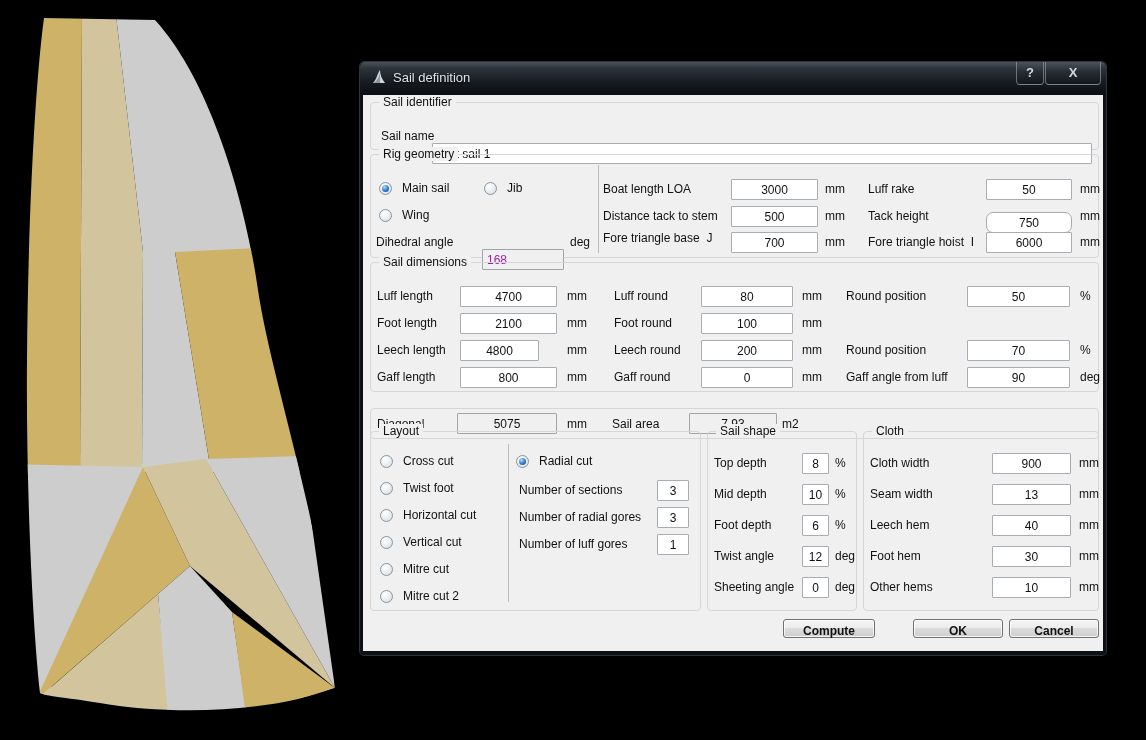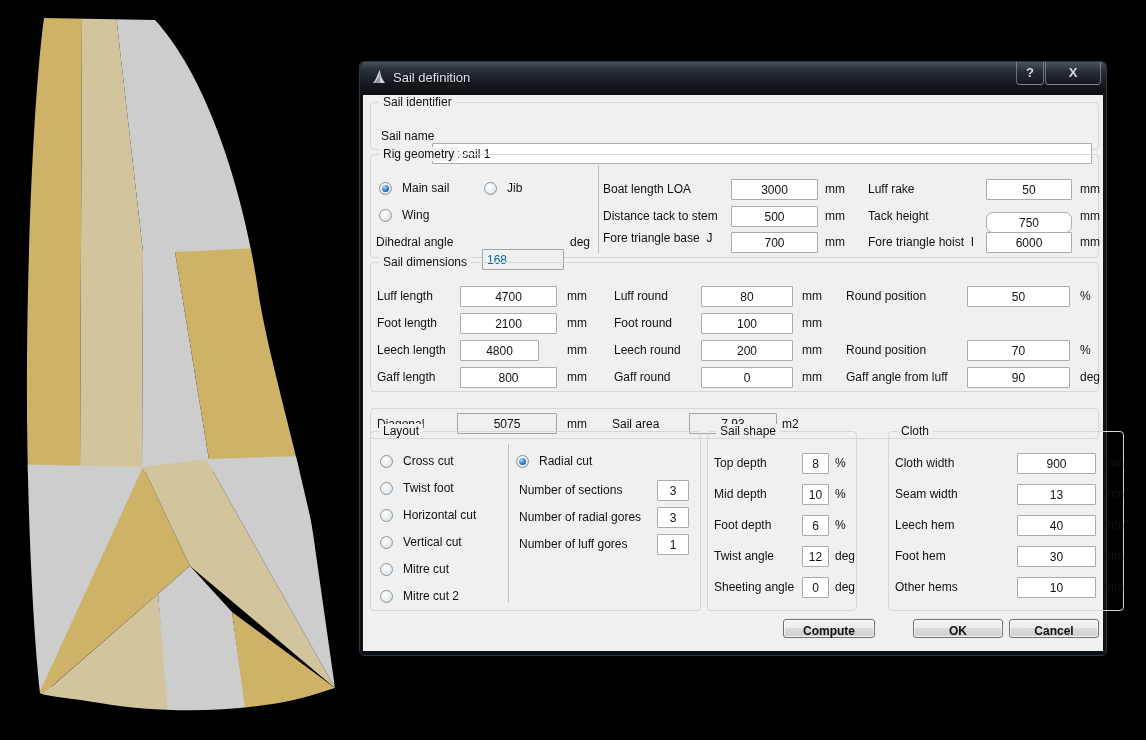--- a/index.html
+++ b/index.html
@@ -31,21 +31,21 @@
   
   .group{position:absolute;border:1px solid #d6d6d6;border-radius:4px;box-sizing:border-box;}
   .legend{position:absolute;top:-8px;left:8px;background:#f0f0f0;padding:0 4px;
           font-size:12px;color:#111;}
   .lbl{position:absolute;font-size:12px;color:#111;height:21px;line-height:21px;white-space:pre;}
   .inp{position:absolute;height:21px;box-sizing:border-box;border:1px solid #a7adb3;
        background:#fff;font-family:"Liberation Sans",sans-serif;font-size:12px;color:#111;
        text-align:center;padding:0 2px;border-radius:1px;}
   .inp.left{text-align:left;padding:8px 4px;margin-top:17px;}
   .inp.ro{background:#f0f0f0;border-color:#9fa5aa;}
-  .inp.dim{color:#0369a1;}
+  .inp.dim{color:#a21caf;}
   .vsep{position:absolute;width:1px;background:#bcbcbc;}
   .radio{position:absolute;width:13px;height:13px;border-radius:50%;box-sizing:border-box;
          border:1px solid #8b959d;
          background:radial-gradient(circle at 38% 32%,#ffffff,#e9edf0 55%,#ccd3d8);}
   .radio.sel::after{content:"";position:absolute;left:2px;top:2px;width:7px;height:7px;
          border-radius:50%;
          background:radial-gradient(circle at 35% 30%,#a8def8,#2a72c9 60%,#16498f);}
   .btn{position:absolute;height:19px;box-sizing:border-box;border:1px solid #717171;
        border-radius:3px;font-size:12px;font-weight:bold;color:#111;text-align:center;
        line-height:22px;cursor:default;
@@ -221,21 +221,21 @@
         <input class="inp" style="left: 94px; top: 83px; width: 27px;" value="6">
         <span class="lbl" style="left:127px;top:83px;">%</span>
         <span class="lbl" style="left:6px;top:114px;">Twist angle</span>
         <input class="inp" style="left: 94px; top: 114px; width: 27px;" value="12">
         <span class="lbl" style="left:127px;top:114px;">deg</span>
         <span class="lbl" style="left:6px;top:145px;">Sheeting angle</span>
         <input class="inp" style="left: 94px; top: 145px; width: 27px;" value="0">
         <span class="lbl" style="left:127px;top:145px;">deg</span>
       </div>
 
-      <div class="group" style="left:500px;top:336px;width:236px;height:180px;margin-left:25px;">
+      <div class="group" style="left:500px;top:336px;width:236px;height:180px;">
         <span class="legend">Cloth</span>
         <span class="lbl" style="left:6px;top:21px;">Cloth width</span>
         <input class="inp" style="left: 128px; top: 21px; width: 79px;" value="900">
         <span class="lbl" style="left:215px;top:21px;">mm</span>
         <span class="lbl" style="left:6px;top:52px;">Seam width</span>
         <input class="inp" style="left: 128px; top: 52px; width: 79px;" value="13">
         <span class="lbl" style="left:215px;top:52px;">mm</span>
         <span class="lbl" style="left:6px;top:83px;">Leech hem</span>
         <input class="inp" style="left: 128px; top: 83px; width: 79px;" value="40">
         <span class="lbl" style="left:215px;top:83px;">mm</span>

